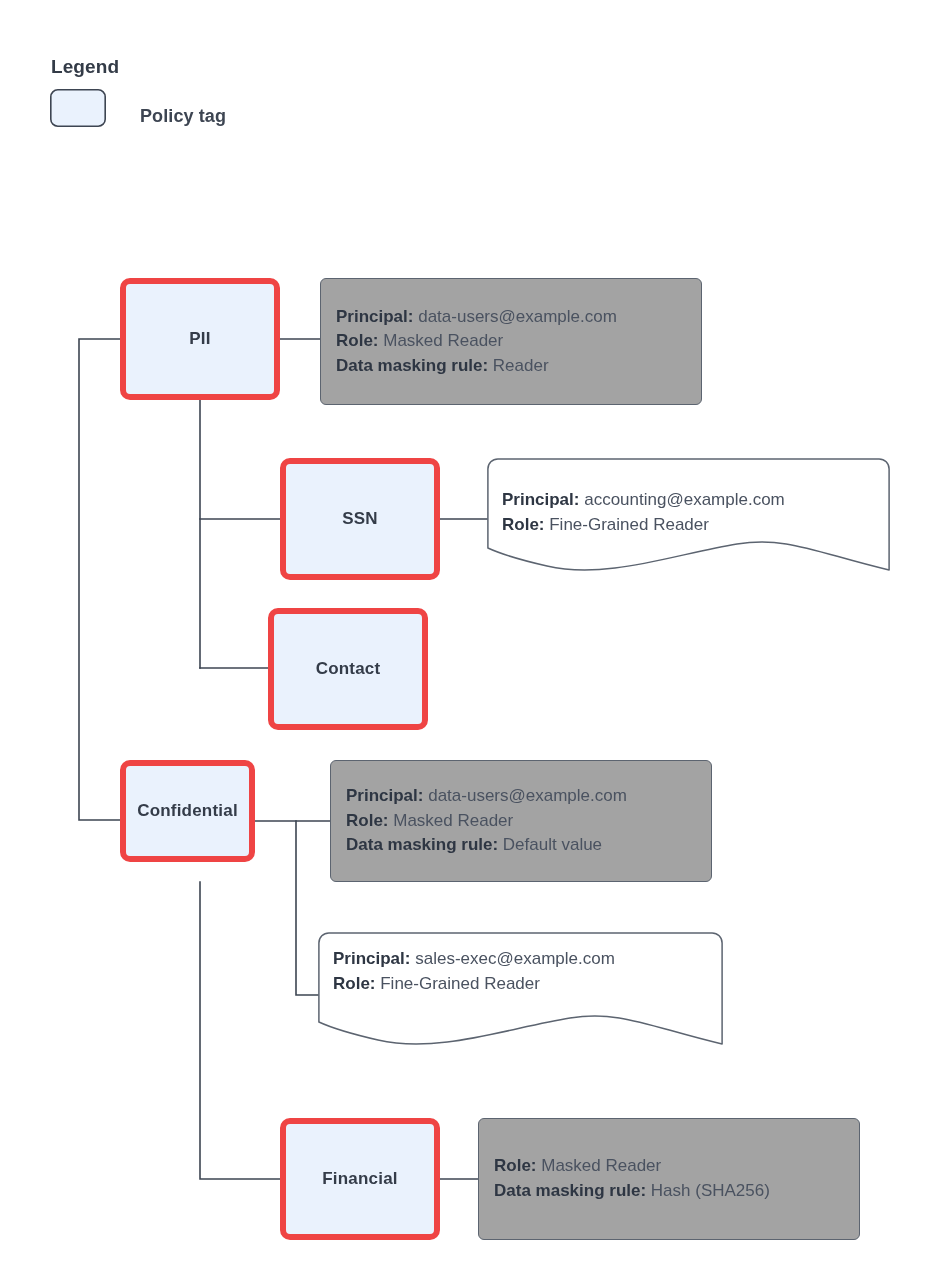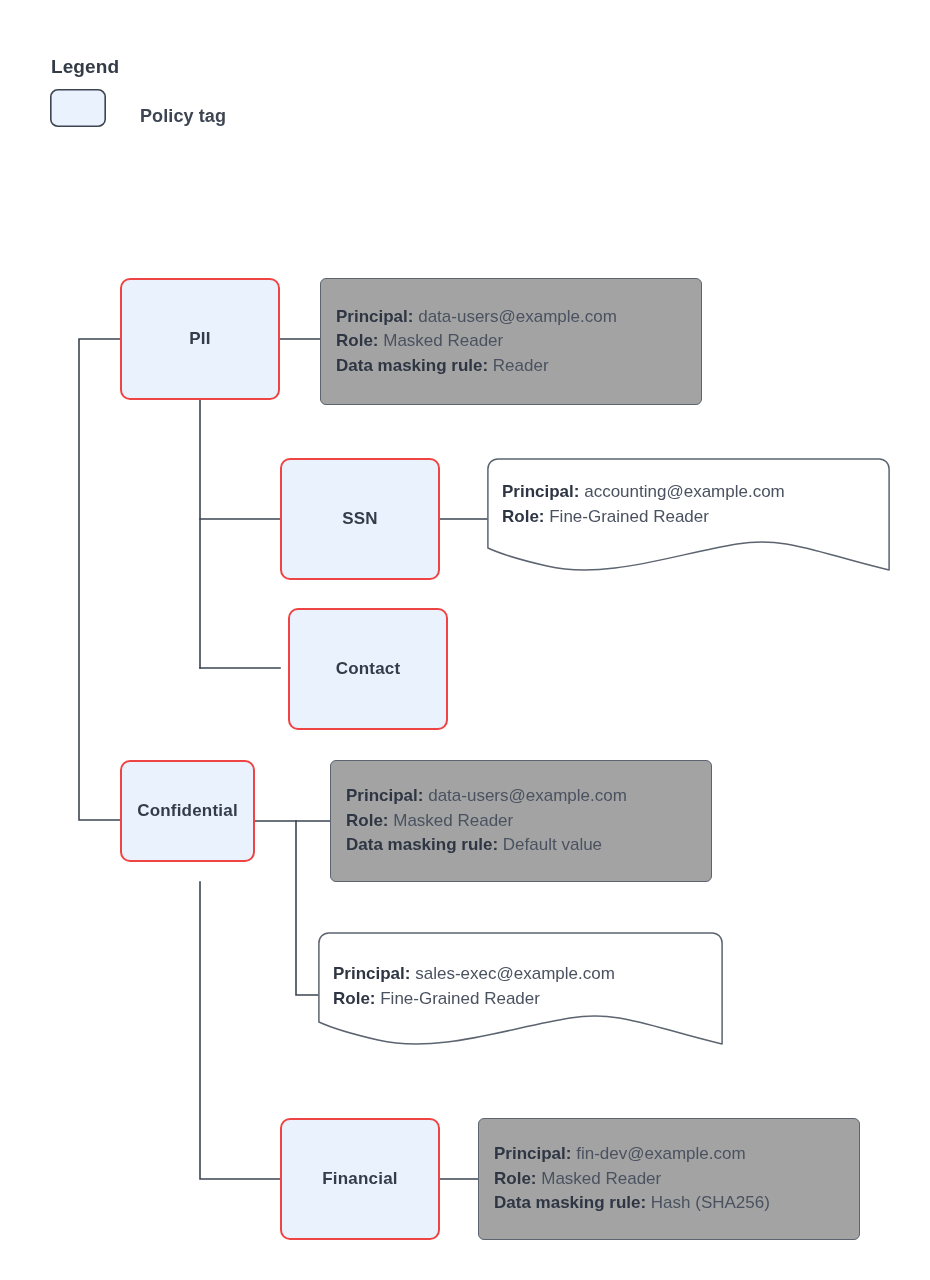--- a/index.html
+++ b/index.html
@@ -79,21 +79,21 @@
     color: #3d4552;
     white-space: nowrap;
     letter-spacing: 0.1px;
   }
 
   
   .tag-node {
     position: absolute;
     box-sizing: border-box;
     background: #eaf2fd;
-    border: 2px solid #ef4444;
+    border: 6px solid #ef4444;
     border-radius: 10px;
     display: flex;
     align-items: center;
     justify-content: center;
     z-index: 3;
   }
   .tag-node .tag-label {
     font-size: 17px;
     font-weight: bold;
     color: #343c49;
@@ -213,33 +213,33 @@
       <span class="tag-label">SSN</span>
     </div>
 
     <div class="torn-box" style="left:487px; top:458px; width:404px; height:128px;">
       <svg width="404" height="128" viewBox="0 0 404 128" aria-hidden="true">
         <path d="M0.9 90 V10.9 A10 10 0 0 1 10.9 0.9 H392.1 A10 10 0 0 1 402.1 10.9 V112
                  C330 95 300 78 250 86
                  C190 95.5 120 122 60 108
                  C36 102.5 16 97 0.9 90 Z" fill="#ffffff" stroke="#5c6470" stroke-width="1.5" stroke-linejoin="round"></path>
       </svg>
-      <div class="policy-lines" style="padding-top:22px;">
+      <div class="policy-lines" style="padding-top:30px;">
         <div class="policy-line">
           <span class="k">Principal:</span>
           <span>accounting@example.com</span>
         </div>
         <div class="policy-line">
           <span class="k">Role:</span>
           <span>Fine-Grained Reader</span>
         </div>
       </div>
     </div>
 
-    <div class="tag-node" style="left:288px; top:608px; width:160px; height:122px;">
+    <div class="tag-node" style="left:268px; top:608px; width:160px; height:122px;">
       <span class="tag-label">Contact</span>
     </div>
 
     <div class="tag-node" style="left:120px; top:760px; width:135px; height:102px;">
       <span class="tag-label">Confidential</span>
     </div>
 
     <div class="policy-box" style="left:330px; top:760px; width:382px; height:122px;">
       <div class="policy-lines">
         <div class="policy-line">
@@ -257,43 +257,39 @@
       </div>
     </div>
 
     <div class="torn-box" style="left:318px; top:932px; width:406px; height:128px;">
       <svg width="406" height="128" viewBox="0 0 406 128" aria-hidden="true">
         <path d="M0.9 90 V10.9 A10 10 0 0 1 10.9 0.9 H394.1 A10 10 0 0 1 404.1 10.9 V112
                  C332 95 302 78 252 86
                  C192 95.5 121 122 60 108
                  C36 102.5 16 97 0.9 90 Z" fill="#ffffff" stroke="#5c6470" stroke-width="1.5" stroke-linejoin="round"></path>
       </svg>
-      <div class="policy-lines" style="padding-top:30px;">
+      <div class="policy-lines" style="padding-top:15px;">
         <div class="policy-line">
           <span class="k">Principal:</span>
           <span>sales-exec@example.com</span>
         </div>
         <div class="policy-line">
           <span class="k">Role:</span>
           <span>Fine-Grained Reader</span>
         </div>
       </div>
     </div>
 
     <div class="tag-node" style="left:280px; top:1118px; width:160px; height:122px;">
       <span class="tag-label">Financial</span>
     </div>
 
     <div class="policy-box" style="left:478px; top:1118px; width:382px; height:122px;">
       <div class="policy-lines">
         <div class="policy-line">
-          <span class="k">Principal:</span>
-          <span>fin-dev@example.com</span>
-        </div>
-        <div class="policy-line">
           <span class="k">Role:</span>
           <span>Masked Reader</span>
         </div>
         <div class="policy-line">
           <span class="k">Data masking rule:</span>
           <span>Hash (SHA256)</span>
         </div>
       </div>
     </div>
 

